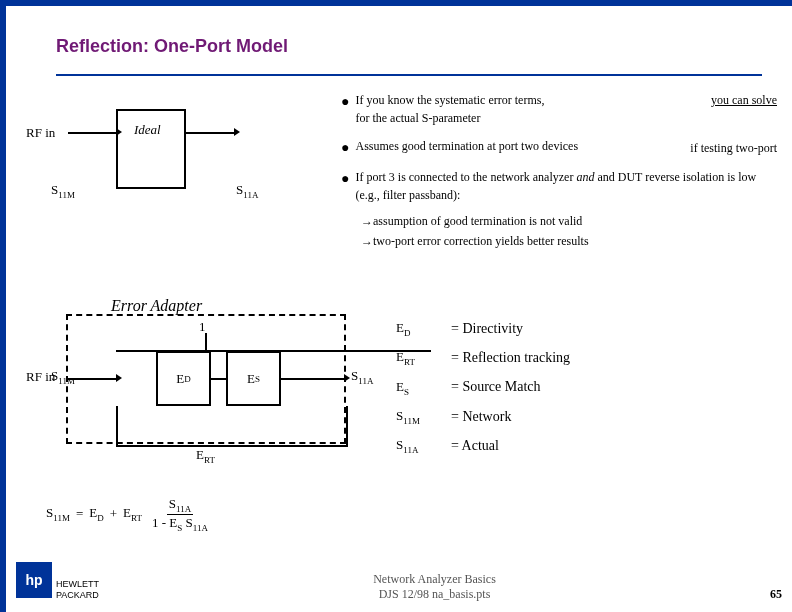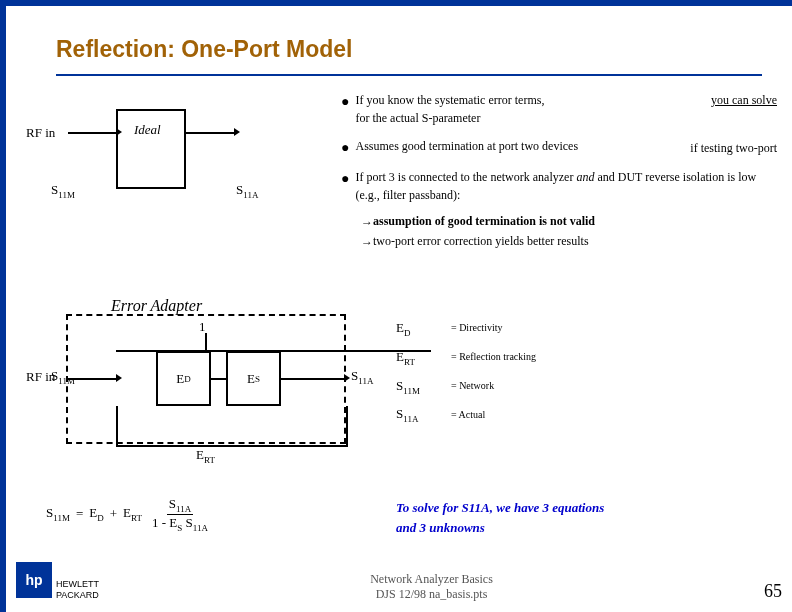--- a/index.html
+++ b/index.html
@@ -41,23 +41,23 @@
     }
     .title-underline {
       position: absolute;
       top: 68px;
       left: 50px;
       right: 30px;
       height: 2px;
       background: #003399;
     }
     .page-title {
-      font-size: 23px;
+      font-size: 18px;
       font-weight: bold;
-      color: #a16207;
+      color: #701a75;
       font-family: Arial, sans-serif;
     }
     
     .upper-box {
       position: absolute;
       top: 103px;
       left: 110px;
       width: 70px;
       height: 80px;
       border: 2px solid #000;
@@ -131,21 +131,21 @@
     .eq-row {
       display: flex;
       align-items: center;
       margin-bottom: 4px;
     }
     .eq-label {
       min-width: 55px;
       font-size: 13px;
     }
     .eq-desc {
-      font-size: 10px;
+      font-size: 14px;
     }
     
     .bottom-formula {
       position: absolute;
       top: 490px;
       left: 40px;
       font-size: 13px;
     }
     .fraction {
       display: inline-flex;
@@ -205,22 +205,22 @@
       line-height: 1.3;
       font-family: Arial, sans-serif;
       margin-top: 20px;
     }
     .footer-center {
       font-size: 12px;
       color: #555;
       text-align: center;
     }
     .page-number {
-      font-size: 18px;
-      font-weight: normal;
+      font-size: 12px;
+      font-weight: bold;
     }
     sub {
       font-size: 9px;
       vertical-align: sub;
     }
     
     .horiz-line {
       position: absolute;
       background: #000;
       height: 2px;
@@ -286,21 +286,21 @@
     </div>
     <div style="position:absolute;top:48px;right:0;font-size:12px;">if testing two-port</div>
 
     <div class="bullet-item" style="margin-top:10px;">
       <span class="bullet">●</span>
       <span class="text-block">
         <span>If port 3 is connected to the network analyzer</span> <em>and</em> <span>and DUT reverse isolation is low (e.g., filter passband):</span>
       </span>
     </div>
 
-    <div style="padding-left:20px;margin-top:0;font-weight:bold;">
+    <div style="padding-left:20px;margin-top:0;">
       <span>→assumption of good termination is not valid</span>
     </div>
     <div style="padding-left:20px;margin-top:2px;">
       <span>→two-port error correction yields better results</span>
     </div>
   </div>
 
   <div style="position:absolute;top:291px;left:105px;font-size:16px;font-style:italic;">Error Adapter</div>
 
   <div class="dashed-box"></div>
@@ -352,20 +352,26 @@
       <span class="eq-label">
         <span>E</span><sub>D</sub>
       </span>
       <span class="eq-desc">= Directivity</span>
     </div>
     <div class="eq-row">
       <span class="eq-label">
         <span>E</span><sub>RT</sub>
       </span>
       <span class="eq-desc">= Reflection tracking</span>
+    </div>
+    <div class="eq-row">
+      <span class="eq-label">
+        <span>E</span><sub>S</sub>
+      </span>
+      <span class="eq-desc">= Source Match</span>
     </div>
     <div class="eq-row">
       <span class="eq-label">
         <span>S</span><sub>11M</sub>
       </span>
       <span class="eq-desc">= Network</span>
     </div>
     <div class="eq-row">
       <span class="eq-label">
         <span>S</span><sub>11A</sub>
@@ -383,24 +389,20 @@
       <span>E<sub>RT</sub></span>
       <span style="margin-left:4px;">
         <span class="fraction" style="display:inline-flex;flex-direction:column;align-items:center;margin:0 4px;">
           <span class="fraction-num" style="border-bottom:1px solid #000;padding:0 2px;">S<sub>11A</sub></span>
           <span class="fraction-den" style="padding:0 2px;">1 - E<sub>S</sub> S<sub>11A</sub></span>
         </span>
       </span>
     </div>
   </div>
 
-  <div class="solve-text">
-    <div>To solve for S11A, we have 3 equations</div>
-    <div>and 3 unknowns</div>
-  </div>
 
   <div class="footer">
     <div class="hp-logo">
       <div class="hp-logo-box">hp</div>
       <div class="hp-text">
         <div>HEWLETT</div>
         <div>PACKARD</div>
       </div>
     </div>
     <div class="footer-center">

